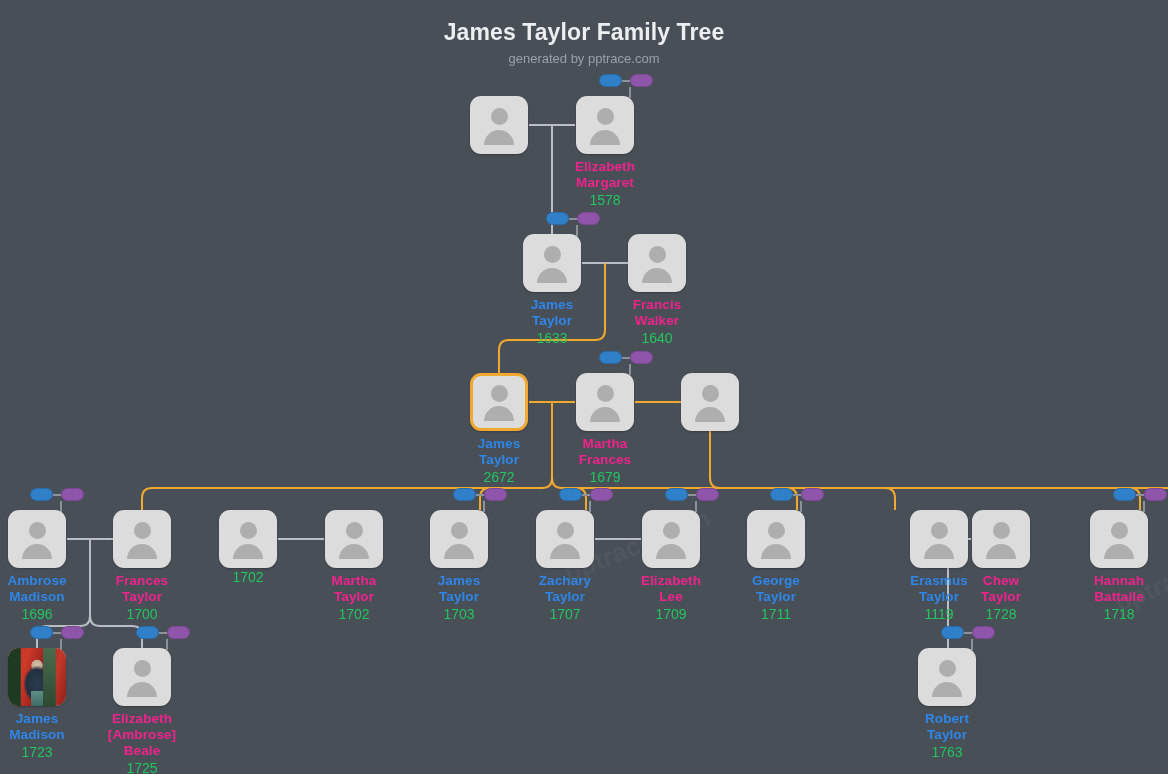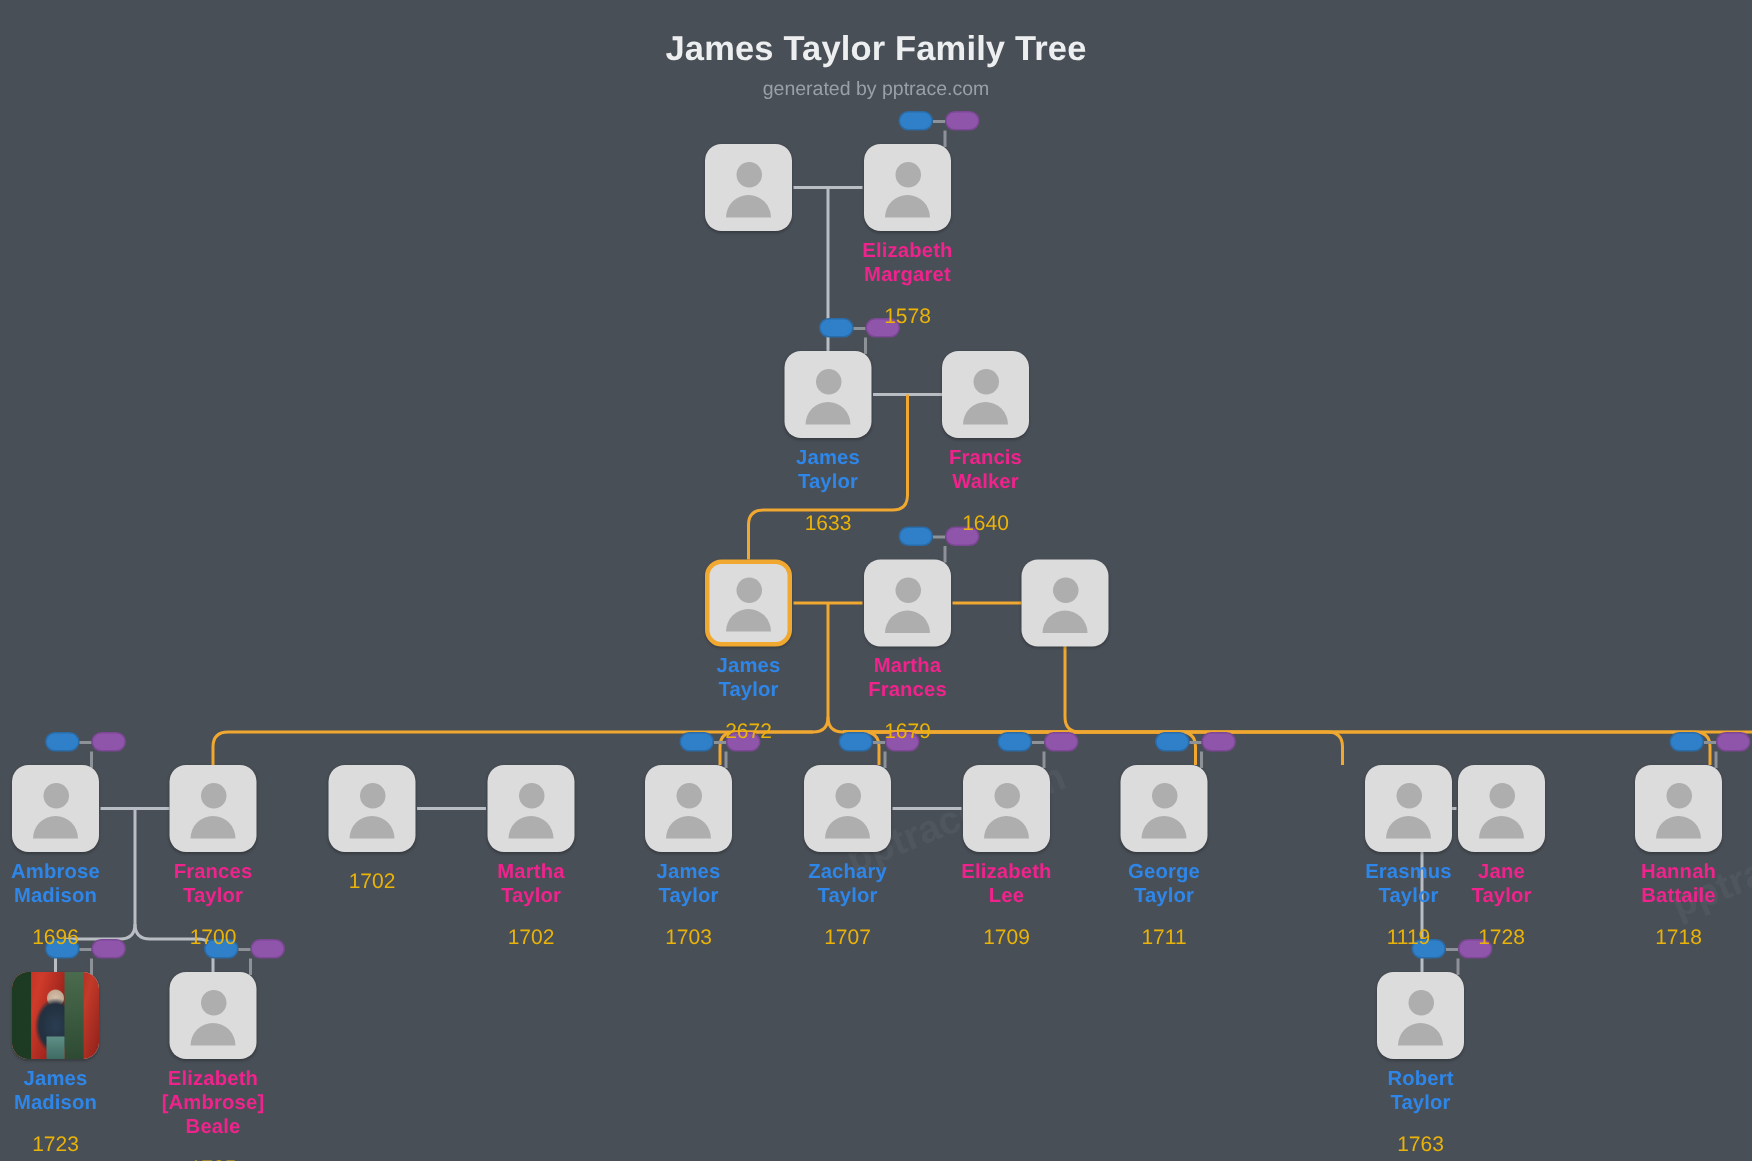--- a/index.html
+++ b/index.html
@@ -125,23 +125,23 @@
     font-size: 13.5px;
     font-weight: 700;
     line-height: 16px;
     letter-spacing: .1px;
   }
   .pname.male   { color: #2e86e8; }
   .pname.female { color: #f0228c; }
   .pdate {
     font-size: 14px;
     font-weight: 400;
-    color: #eab308;
+    color: #22c55e;
     line-height: 17px;
-    margin-top: 11px;
+    margin-top: 1px;
   }
 
   
   .badges {
     position: absolute;
     height: 13px;
     margin-left: -27px;   
     width: 54px;
   }
   .pill {
@@ -476,21 +476,21 @@
           <div>Taylor</div>
         </div>
         <div class="pdate">1119</div>
       </div>
       <div class="person" style="left: 1001px; top: 510px;">
         <div class="avatar">
           <div class="silhouette-head"></div>
           <div class="silhouette-body"></div>
         </div>
         <div class="pname female">
-          <div>Jane</div>
+          <div>Chew</div>
           <div>Taylor</div>
         </div>
         <div class="pdate">1728</div>
       </div>
       <div class="person" style="left: 1119px; top: 510px;">
         <div class="avatar">
           <div class="silhouette-head"></div>
           <div class="silhouette-body"></div>
         </div>
         <div class="pname female">

